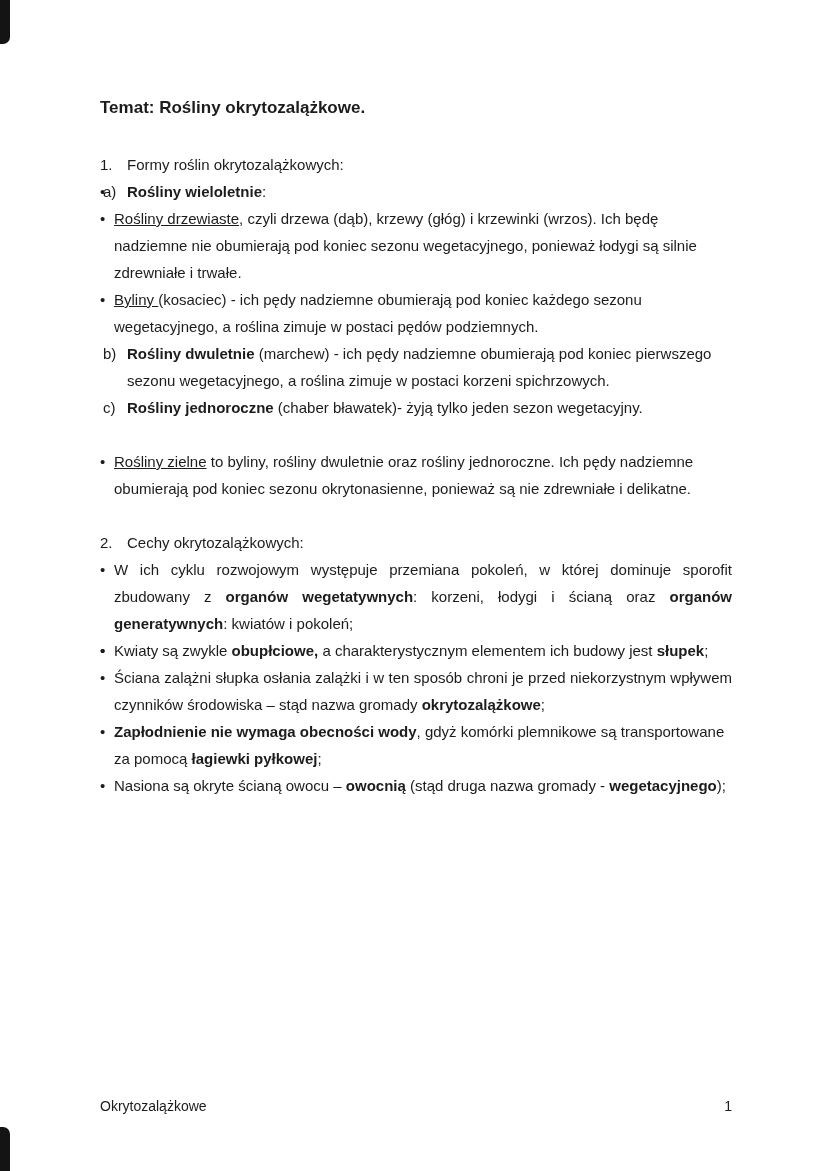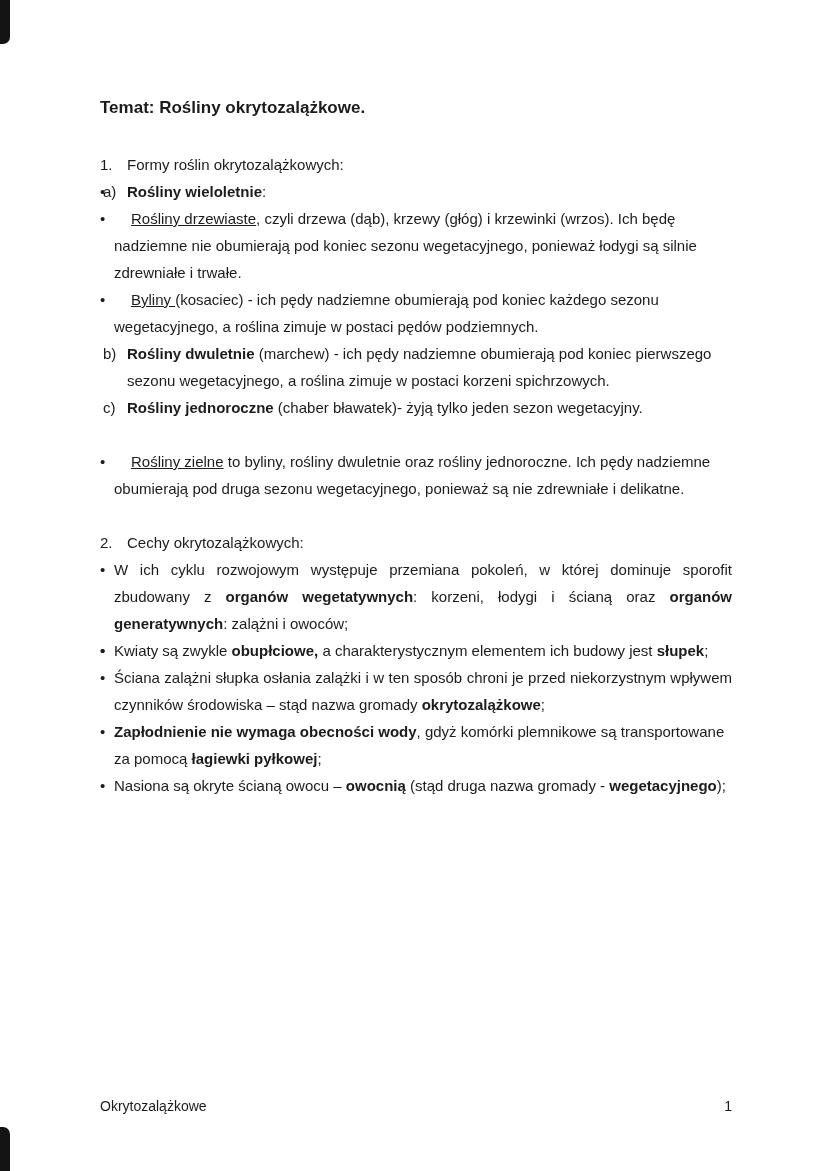--- a/index.html
+++ b/index.html
@@ -20,21 +20,21 @@
   .doc-title{
     font-size:17px;font-weight:bold;line-height:27px;
     margin:0 0 30px 0;
   }
   .para{position:relative;font-size:15px;line-height:27px;}
   .para .marker{position:absolute;left:0;top:0;}
   .para.bullet{padding-left:14px;}
   .para.letter,.para.heading-num{padding-left:27px;}
   .para.letter .marker{left:3px;}
   .para.justify{text-align:justify;}
-  .para .u{text-decoration:underline;margin-left:17px;}
+  .para .u{text-decoration:underline;}
   .para.spacer{height:27px;}
   b{font-weight:bold;}
   .footer{
     position:absolute;left:100px;top:1096px;width:632px;
     display:flex;justify-content:space-between;
     font-size:14px;line-height:20px;
   }
 </style>
 </head>
 <body style="color: rgb(28, 28, 28); background: rgb(255, 255, 255);">
@@ -47,24 +47,24 @@
     <h1 class="doc-title">Temat: Rośliny okrytozalążkowe.</h1>
     <div>
         <div class="para heading-num"><span class="marker">1.</span><span>Formy roślin okrytozalążkowych:</span></div>
         <div class="para bullet"><span class="marker">•</span></div>
         <div class="para letter"><span class="marker">a)</span><b>Rośliny wieloletnie</b><span>:</span></div>
         <div class="para bullet"><span class="marker">•</span><span class="u">Rośliny drzewiaste</span><span>, czyli drzewa (dąb), krzewy (głóg) i krzewinki (wrzos). Ich będę nadziemne nie obumierają pod koniec sezonu wegetacyjnego, ponieważ łodygi są silnie zdrewniałe i trwałe.</span></div>
         <div class="para bullet"><span class="marker">•</span><span class="u">Byliny </span><span>(kosaciec) - ich pędy nadziemne obumierają pod koniec każdego sezonu wegetacyjnego, a roślina zimuje w postaci pędów podziemnych.</span></div>
         <div class="para letter"><span class="marker">b)</span><b>Rośliny dwuletnie</b><span> (marchew) - ich pędy nadziemne obumierają pod koniec pierwszego sezonu wegetacyjnego, a roślina zimuje w postaci korzeni spichrzowych.</span></div>
         <div class="para letter"><span class="marker">c)</span><b>Rośliny jednoroczne</b><span> (chaber bławatek)- żyją tylko jeden sezon wegetacyjny.</span></div>
         <div class="para spacer"></div>
-        <div class="para bullet"><span class="marker">•</span><span class="u">Rośliny zielne</span><span> to byliny, rośliny dwuletnie oraz rośliny jednoroczne. Ich pędy nadziemne obumierają pod druga sezonu wegetacyjnego, ponieważ są nie zdrewniałe i delikatne.</span></div>
+        <div class="para bullet"><span class="marker">•</span><span class="u">Rośliny zielne</span><span> to byliny, rośliny dwuletnie oraz rośliny jednoroczne. Ich pędy nadziemne obumierają pod koniec sezonu okrytonasienne, ponieważ są nie zdrewniałe i delikatne.</span></div>
         <div class="para spacer"></div>
         <div class="para heading-num"><span class="marker">2.</span><span>Cechy okrytozalążkowych:</span></div>
-        <div class="para bullet justify"><span class="marker">•</span><span>W ich cyklu rozwojowym występuje przemiana pokoleń, w której dominuje sporofit zbudowany z </span><b>organów wegetatywnych</b><span>: korzeni, łodygi i ścianą oraz </span><b>organów generatywnych</b><span>: zalążni i owoców;</span></div>
+        <div class="para bullet justify"><span class="marker">•</span><span>W ich cyklu rozwojowym występuje przemiana pokoleń, w której dominuje sporofit zbudowany z </span><b>organów wegetatywnych</b><span>: korzeni, łodygi i ścianą oraz </span><b>organów generatywnych</b><span>: kwiatów i pokoleń;</span></div>
         <div class="para bullet"><span class="marker">•</span></div>
         <div class="para bullet justify"><span class="marker">•</span><span>Kwiaty są zwykle </span><b>obupłciowe,</b><span> a charakterystycznym elementem ich budowy jest </span><b>słupek</b><span>;</span></div>
         <div class="para bullet justify"><span class="marker">•</span><span>Ściana zalążni słupka osłania zalążki i w ten sposób chroni je przed niekorzystnym wpływem czynników środowiska – stąd nazwa gromady </span><b>okrytozalążkowe</b><span>;</span></div>
         <div class="para bullet"><span class="marker">•</span><b>Zapłodnienie nie wymaga obecności wody</b><span>, gdyż komórki plemnikowe są transportowane za pomocą </span><b>łagiewki pyłkowej</b><span>;</span></div>
         <div class="para bullet"><span class="marker">•</span><span>Nasiona są okryte ścianą owocu – </span><b>owocnią</b><span> (stąd druga nazwa gromady - </span><b>wegetacyjnego</b><span>);</span></div>
       </div>
   </div>
 
   <div class="footer">
     <span>Okrytozalążkowe</span>

